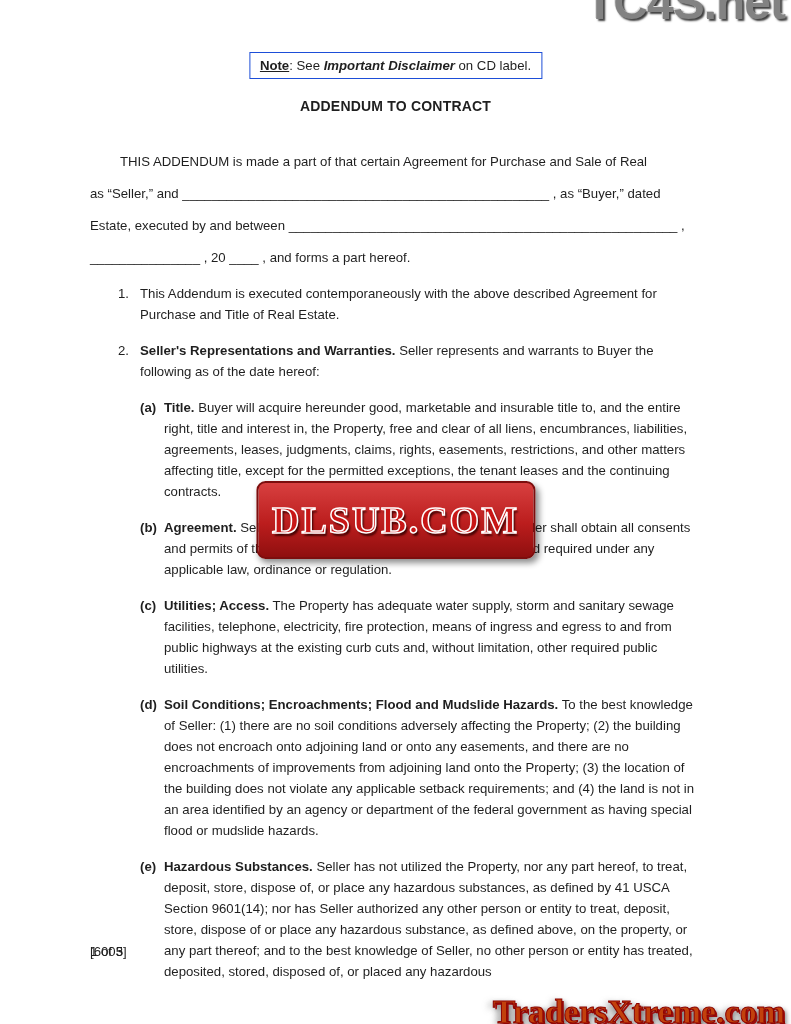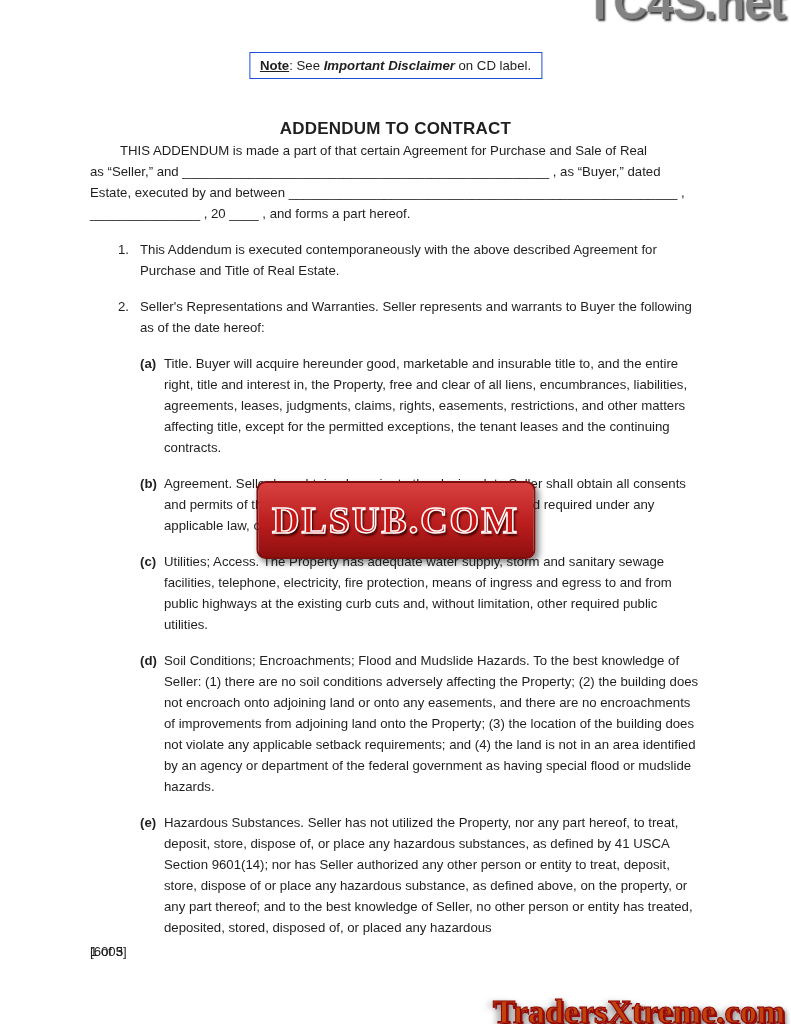--- a/index.html
+++ b/index.html
@@ -42,51 +42,50 @@
   .note-emphasis { font-weight: bold; font-style: italic; }
 
   
   .doc-title {
     position: absolute;
     top: 96px;
     left: 0;
     width: 100%;
     text-align: center;
     font-weight: bold;
-    font-size: 17px;
+    font-size: 14px;
     letter-spacing: 0.2px;
-    margin-top: 22px;
   }
 
   
   .content {
     position: absolute;
     left: 90px;
     top: 140px;
     width: 612px;
   }
-  .intro-line { white-space: nowrap; }
+  .intro-line { white-space: nowrap; margin-top: 11px; }
   .intro-line.first { text-indent: 30px; }
 
   .list-item {
     display: flex;
     margin-left: 28px;
     margin-top: 15px;
   }
   .list-num { width: 22px; flex-shrink: 0; }
   .list-body { flex: 1; }
 
   .sub-item {
     display: flex;
     margin-left: 50px;
     margin-top: 15px;
   }
   .sub-letter { width: 24px; flex-shrink: 0; font-weight: bold; }
   .sub-body { flex: 1; }
-  .runin { font-weight: normal; }
+  .runin { font-weight: bold; }
 
   
   .footer {
     position: absolute;
     left: 90px;
     top: 941px;
     width: 612px;
   }
   .doc-code { position: absolute; left: 0; }
   .page-num { position: absolute; left: 0; right: 0; text-align: left; }

